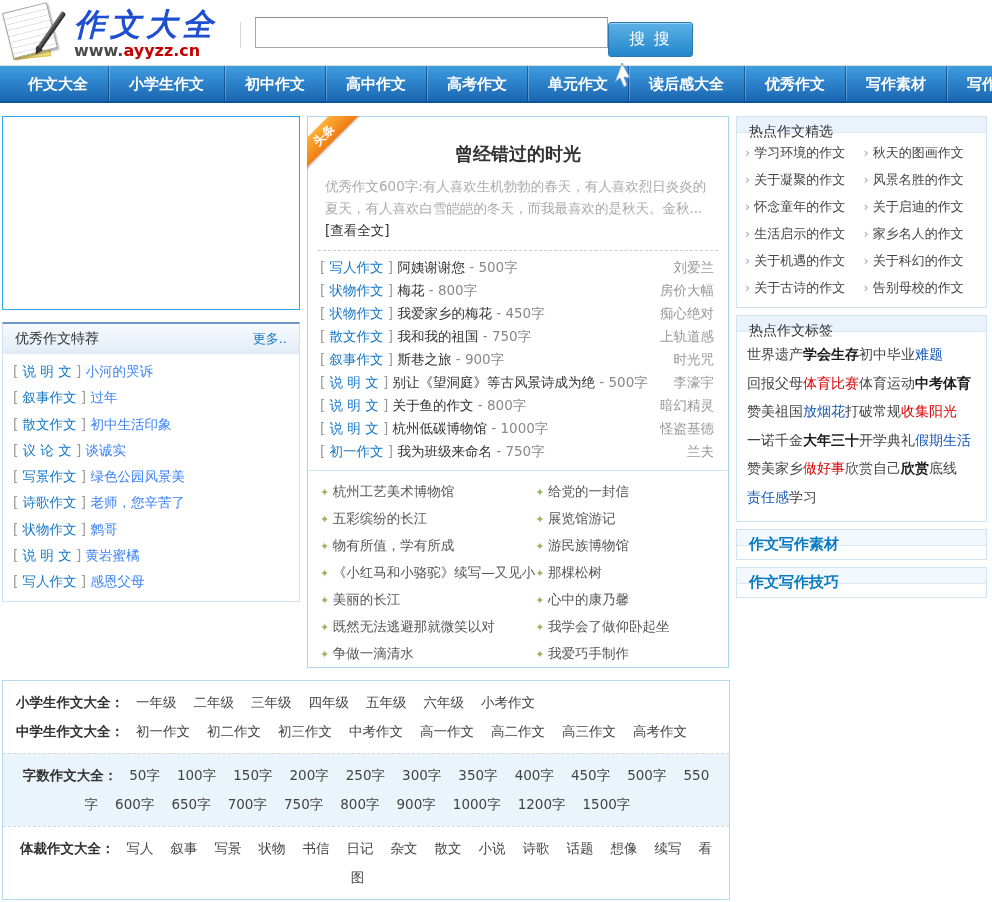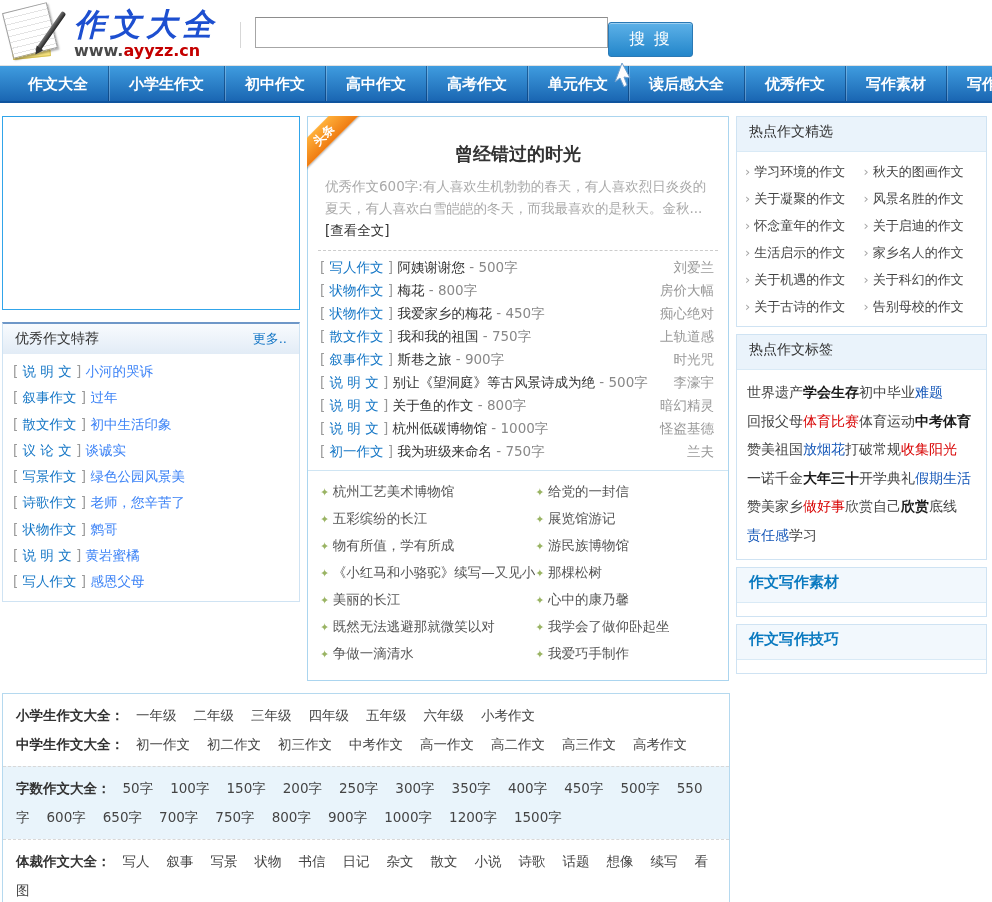--- a/index.html
+++ b/index.html
@@ -64,38 +64,38 @@
 .c-divider { border-top: 1px solid #cfe5f3; margin-top: 7px; }
 .quick { display: flex; padding: 7px 12px 0; }
 .quick ul { flex: 1; }
 .quick li { height: 27px; line-height: 27px; font-size: 13.5px; white-space: nowrap; overflow: hidden; }
 .quick li::before { content: "✦ "; color: #9ab464; font-size: 11px; }
 .q-link { color: #555; }
 
 
 .col-right { width: 251px; flex: none; }
 .panel { border: 1px solid #cfe3f3; margin-bottom: 7px; background: #fff; }
-.panel-hd { height: 35px; line-height: 29px; background: #eaf3fb; border-bottom: 1px solid #d9eaf6; padding: 0 12px; font-size: 14px; color: #333; }
+.panel-hd { height: 16px; line-height: 29px; background: #eaf3fb; border-bottom: 1px solid #d9eaf6; padding: 0 12px; font-size: 14px; color: #333; }
 .hot-list { display: flex; flex-wrap: wrap; padding: 6px 4px 6px 8px; }
 .hot-item { width: 50%; height: 27px; line-height: 27px; font-size: 13px; white-space: nowrap; overflow: hidden; }
 .hot-item::before { content: "› "; color: #a5a5a5; }
 .hot-item a { color: #444; }
 .tags { padding: 8px 10px 10px; display: flex; flex-wrap: wrap; line-height: 28.5px; font-size: 14px; }
 .tag { color: #444; }
 .t-b { font-weight: bold; color: #1b1b1b; }
 .t-blue { color: #1557b8; }
 .t-red { color: #d80000; }
 .mini-panel .panel-hd { color: #0a7ac0; font-weight: bold; font-size: 15px; background: #f2f8fd; }
 .mini-body { height: 13px; }
 
 
 .bottom-box { margin: 12px 2px 0; width: 728px; border: 1px solid #b5d9ef; background: #fff; }
 .bgroup { padding: 7px 13px; }
 .bgroup.alt { background: #e9f4fb; }
-.bgroup + .bgroup { border-top: 1px dashed #d8d8d8; }
+.bgroup + .bgroup { border-top: 1px dashed #d8d8d8; text-align: center; }
 .brow { line-height: 29px; font-size: 13.5px; }
 .blabel { font-weight: bold; color: #333; margin-right: 12px; }
 .blinks a { color: #444; margin-right: 17px; }
 </style>
 </head>
 <body>
 
 <div class="header">
   <div class="logo">
     <span class="logo-icon">

